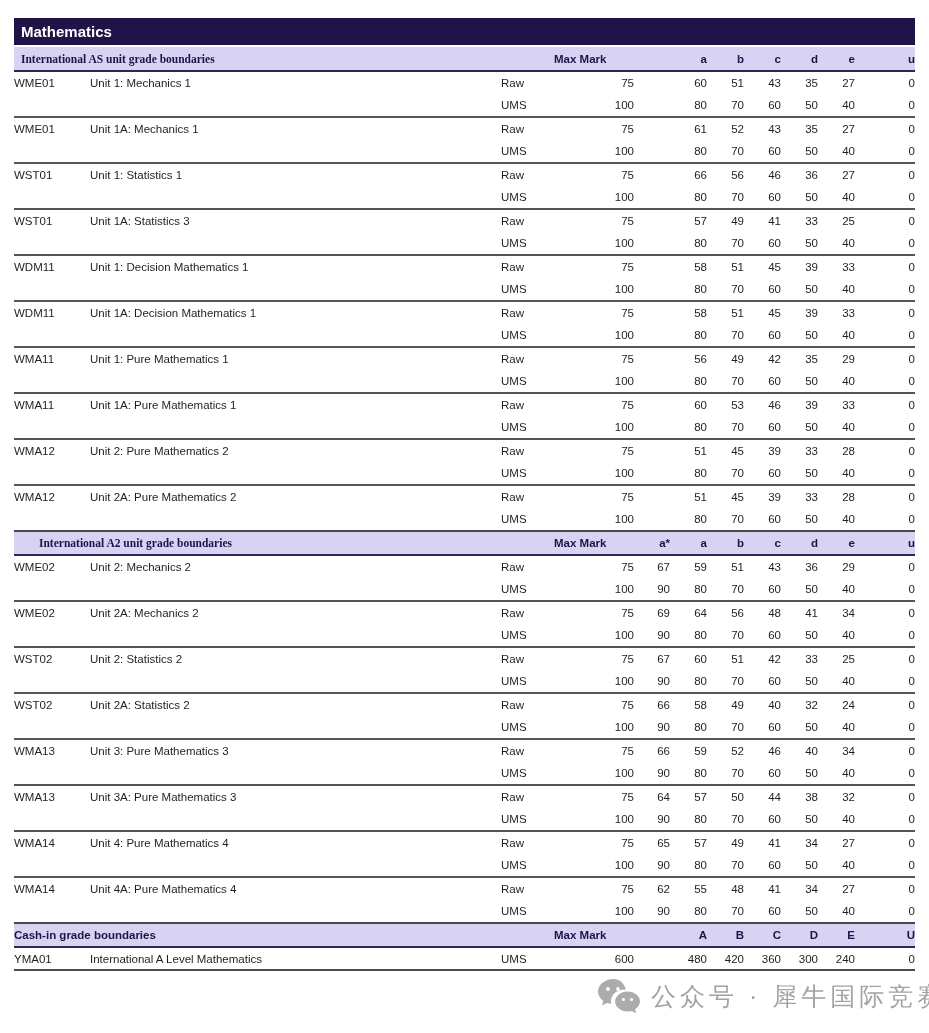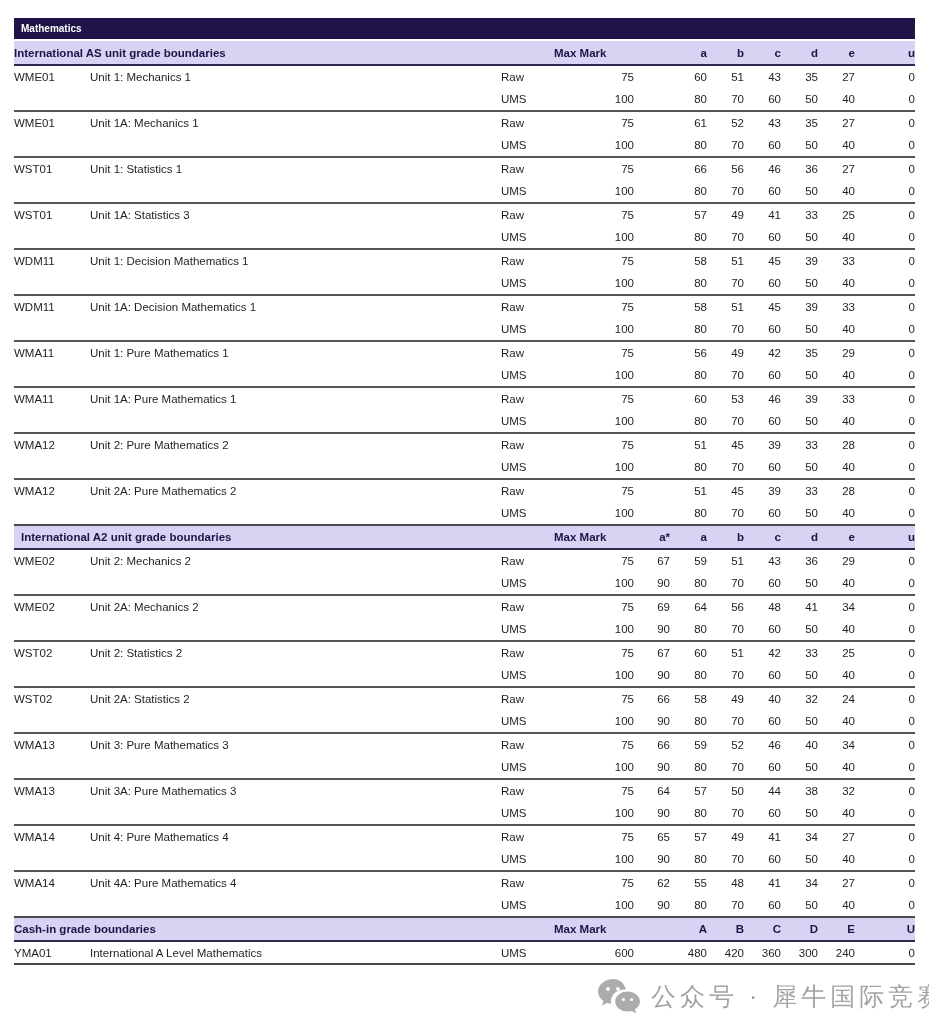--- a/index.html
+++ b/index.html
@@ -13,21 +13,21 @@
   }
   .doc {
     position: absolute;
     left: 14px; top: 18px;
     width: 901px;
   }
   .title-bar {
     background: #1f1347;
     color: #ffffff;
     font-weight: bold;
-    font-size: 10px;
+    font-size: 15px;
     padding: 5px 7px 5px 7px;
     margin-bottom: 2px;
   }
   table.gb {
     width: 100%;
     border-collapse: collapse;
     table-layout: fixed;
     font-size: 11.5px;
     color: #1f1f1f;
     border-bottom: 2px solid #4a4a4a;
@@ -87,21 +87,21 @@
       <col style="width:36px">
       <col style="width:37px">
       <col style="width:37px">
       <col style="width:37px">
       <col style="width:37px">
       <col style="width:37px">
       <col style="width:60px">
     </colgroup>
     <tbody id="table-body">
         <tr class="section">
-          <td class="name-cell" colspan="3" style="">International AS unit grade boundaries</td>
+          <td class="name-cell" colspan="3" style="padding-left: 7px; font-family: Liberation Serif, serif;">International AS unit grade boundaries</td>
           <td class="max-head">Max Mark</td>
           <td class="grade-cell"></td>
           <td class="grade-cell">a</td>
           <td class="grade-cell">b</td>
           <td class="grade-cell">c</td>
           <td class="grade-cell">d</td>
           <td class="grade-cell">e</td>
           <td class="grade-cell grade-last">u</td>
         </tr>
         <tr class="group-start">
@@ -358,21 +358,21 @@
           <td class="max-cell">100</td>
           <td class="grade-cell"></td>
           <td class="grade-cell">80</td>
           <td class="grade-cell">70</td>
           <td class="grade-cell">60</td>
           <td class="grade-cell">50</td>
           <td class="grade-cell">40</td>
           <td class="grade-cell grade-last">0</td>
         </tr>
         <tr class="section not-first">
-          <td class="name-cell" colspan="3" style="padding-left: 7px;">International A2 unit grade boundaries</td>
+          <td class="name-cell" colspan="3" style="padding-left: 25px; font-family: Liberation Serif, serif;">International A2 unit grade boundaries</td>
           <td class="max-head">Max Mark</td>
           <td class="grade-cell">a*</td>
           <td class="grade-cell">a</td>
           <td class="grade-cell">b</td>
           <td class="grade-cell">c</td>
           <td class="grade-cell">d</td>
           <td class="grade-cell">e</td>
           <td class="grade-cell grade-last">u</td>
         </tr>
         <tr class="group-start">

